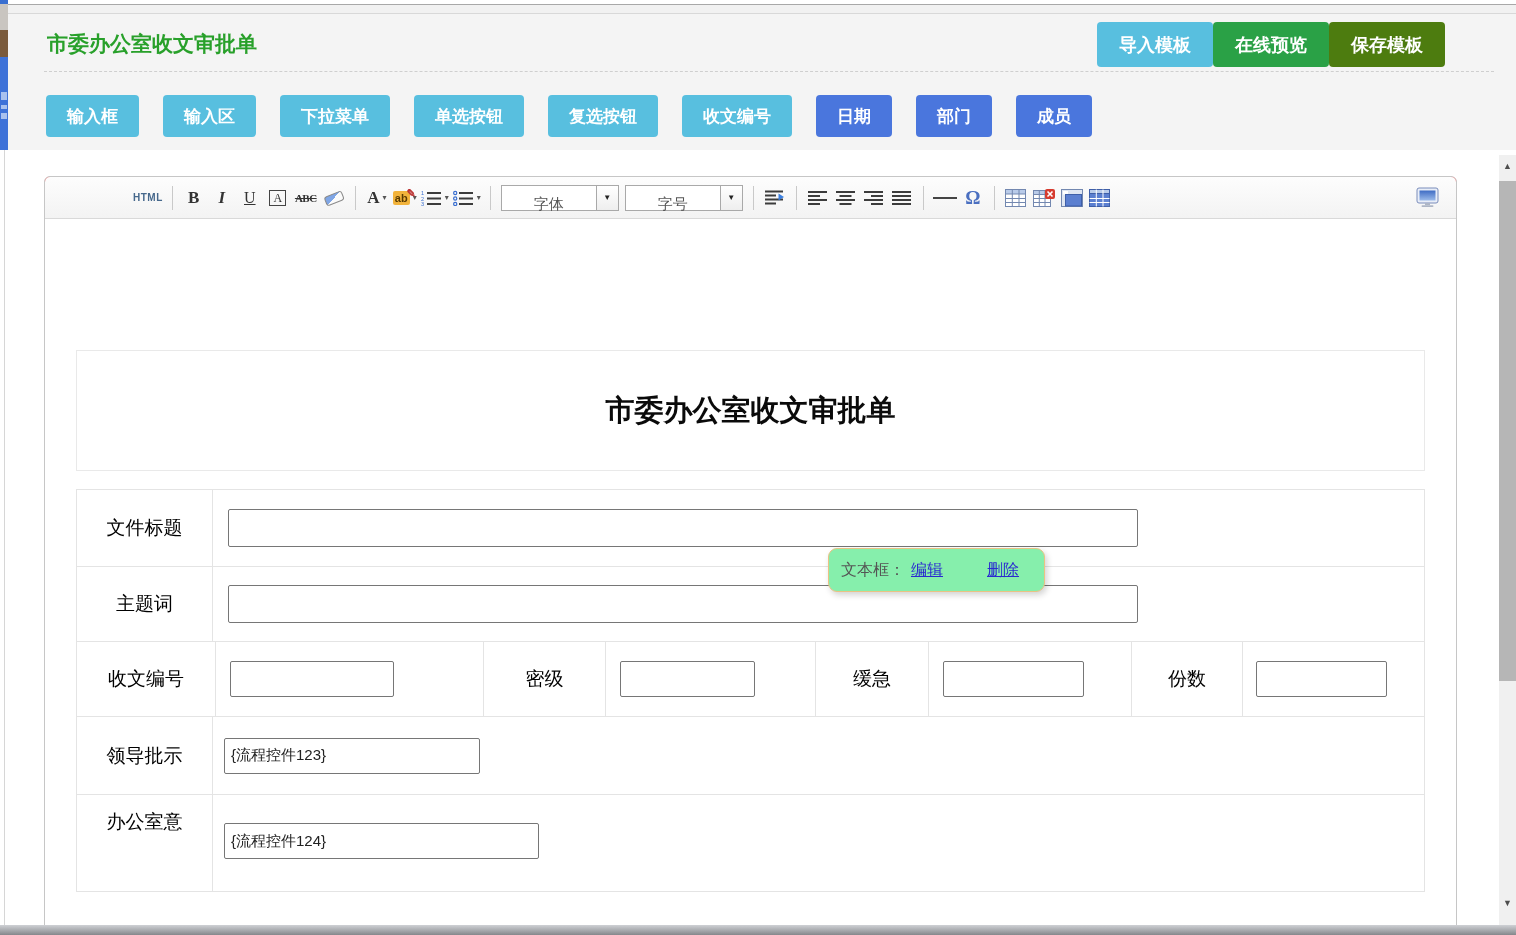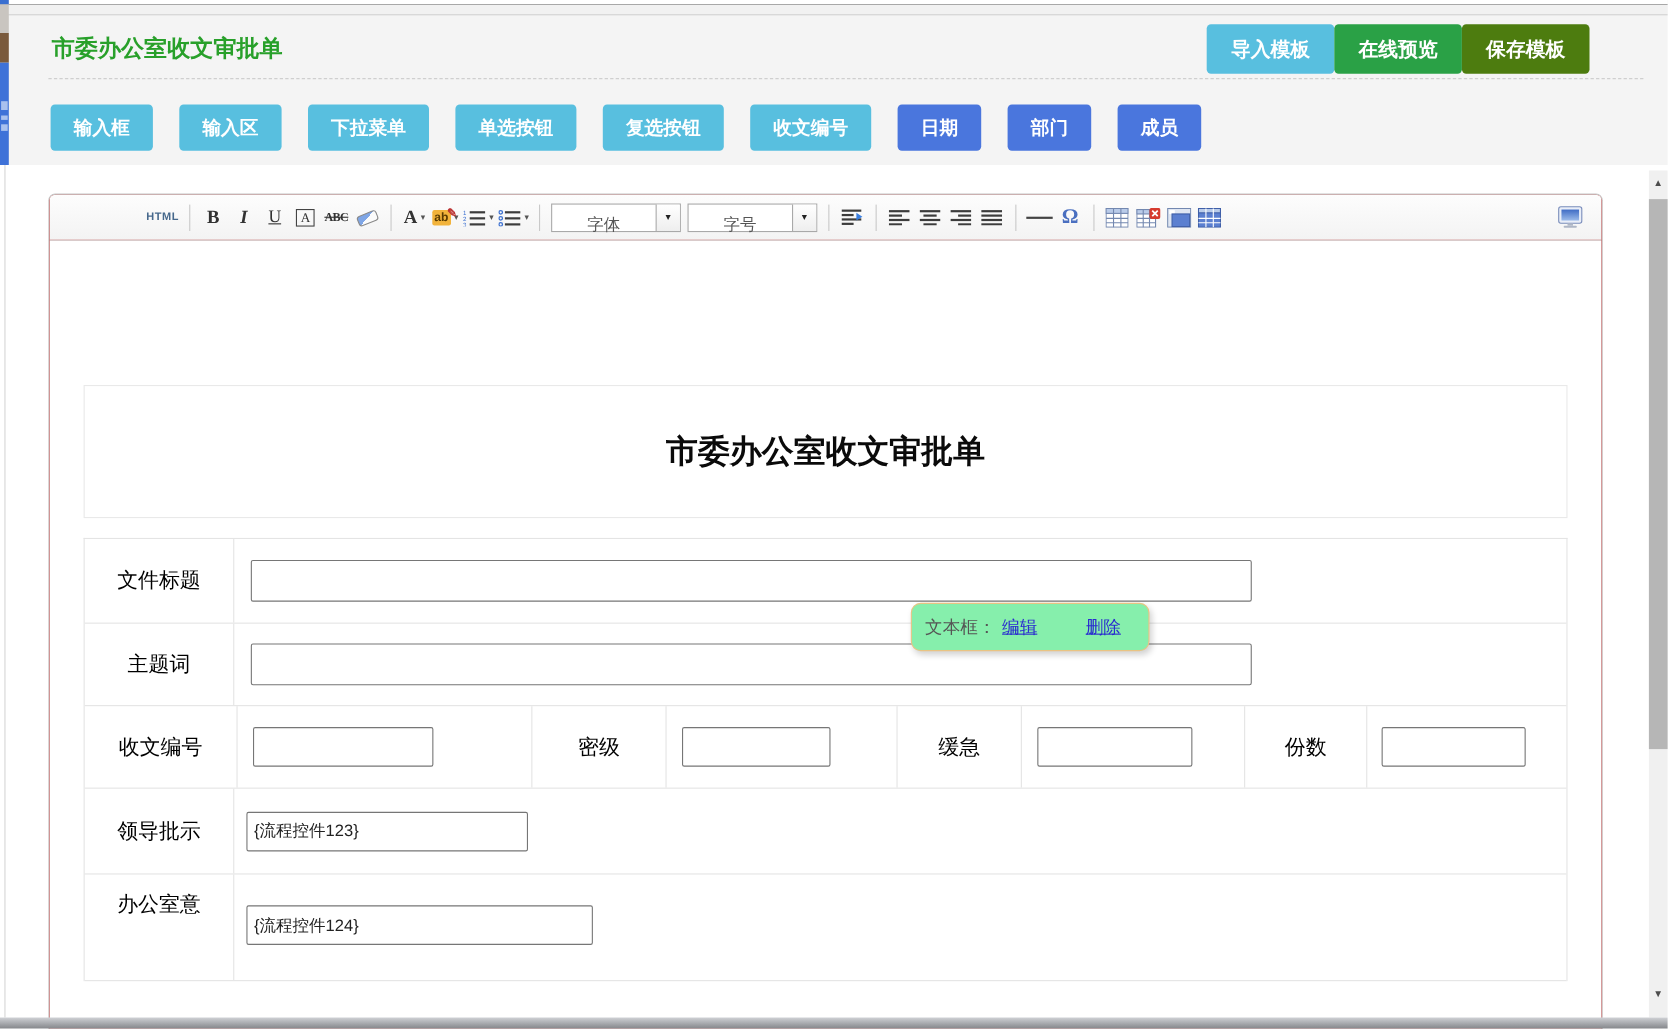--- a/index.html
+++ b/index.html
@@ -31,21 +31,21 @@
   .strip { position:absolute; left:0; width:8px; z-index:6; }
   .s1 { top:0; height:4px;  background:#3a6fd0; }
   .s2 { top:4px; height:26px; background:#c9c5c0; }
   .s3 { top:30px; height:27px; background:#7a5a3c; }
   .s4 { top:57px; height:93px; background:#3e72d8; }
   .smark { position:absolute; left:1px; width:6px; background:#a9c1ee; }
   .left-line { position:absolute; left:4px; top:150px; height:775px; width:1px; background:#d6d6d6; }
 
   
   .editor { position:absolute; left:44px; top:176px; width:1413px; height:760px;
-            border:1px solid #c6c6c6; border-radius:6px 6px 0 0; background:#b91c1c; overflow:hidden; }
+            border:1px solid #c6c6c6; border-radius:6px 6px 0 0; background:#ef4444; overflow:hidden; }
   .toolbar { height:42px; border-bottom:1px solid #d9d9d9; display:flex; align-items:center;
              padding:0 14px 0 86px; background:linear-gradient(#fdfdfd,#f3f3f3); }
   .sep { width:1px; height:24px; background:#c9c9c9; margin:0 7px; flex:none; }
   .tbtn { display:flex; align-items:center; justify-content:center; min-width:24px; height:28px;
           margin:0 2px; border:none; background:transparent; cursor:pointer; flex:none;
           font-family:"Liberation Serif", serif; color:#333; }
   .tb-html { font:bold 10px "Liberation Sans", sans-serif; color:#46688c; letter-spacing:.5px; }
   .tb-b { font-weight:bold; font-size:17px; }
   .tb-i { font-style:italic; font-weight:bold; font-size:17px; }
   .tb-u { font-size:16px; text-decoration:underline; }

